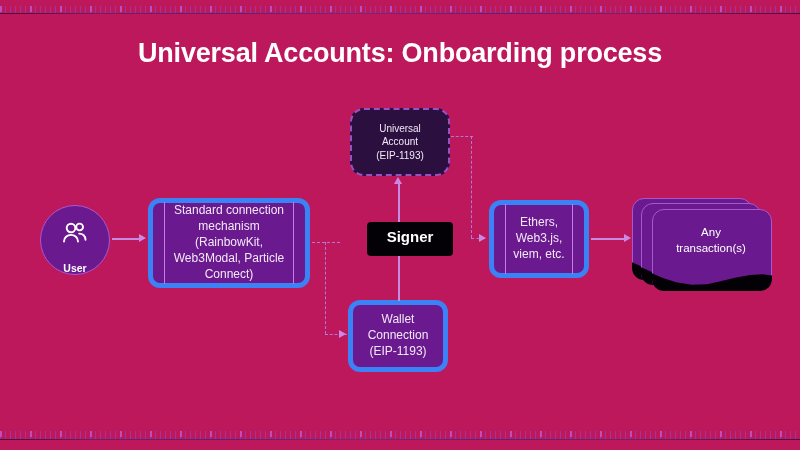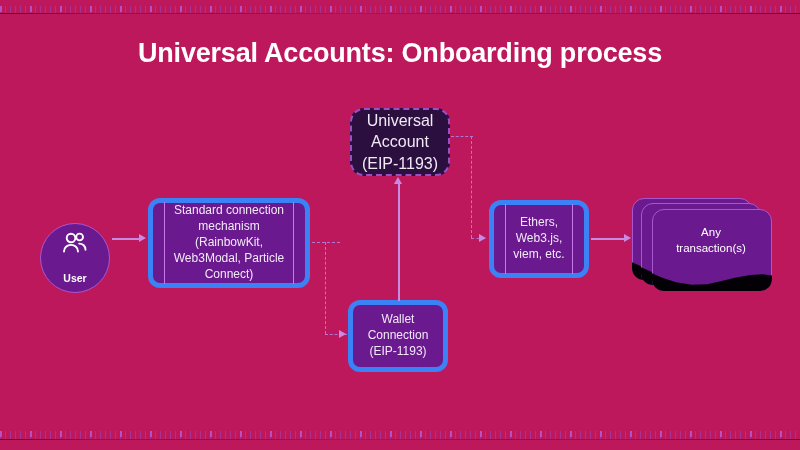--- a/index.html
+++ b/index.html
@@ -100,37 +100,37 @@
   }
   .solidbox::before { left: 11px; }
   .solidbox::after  { right: 11px; }
   .solidbox.noaccent::before,
   .solidbox.noaccent::after { display: none; }
 
   .dashbox {
     background: #2b0f3f;
     border: 2px dashed #9b4fc4;
     border-radius: 14px;
-    font-size: 16px;
+    font-size: 10px;
   }
 
   
   #user-node {
     position: absolute;
     left: 40px;
-    top: 223px;
+    top: 205px;
     width: 68px;
     height: 68px;
     border-radius: 50%;
     background: #6b198f;
     border: 1px solid #a757cf;
     display: flex;
     flex-direction: column;
     align-items: center;
-    justify-content: center;
+    justify-content: flex-end;
     gap: 14px;
   }
   #user-node .ulabel {
     color: #ffffff;
     font-size: 10.5px;
     font-weight: bold;
   }
 
   
   #signer-label {
@@ -290,20 +290,24 @@
     <span>Wallet
 Connection
 (EIP-1193)</span>
   </div>
 
   <div class="conn">
     <div class="vline" style="left:398px; top:183px; height:118px;"></div>
     <div class="arrow-u" style="left:394px; top:177px;"></div>
   </div>
 
+  <div id="signer-label">
+    <span class="shield"></span>
+    <span>Signer</span>
+  </div>
 
   <div class="conn">
     <div class="dash-h" style="left:451px; top:136px; width:22px;"></div>
     <div class="dash-v" style="left:471px; top:136px; height:102px;"></div>
     <div class="dash-h" style="left:471px; top:238px; width:14px;"></div>
     <div class="arrow-r" style="left:479px; top:234px;"></div>
   </div>
 
   <div class="node solidbox" id="libraries-node" style="left:489px; top:200px; width:100px; height:78px; padding:0 14px;">
     <span>Ethers,

